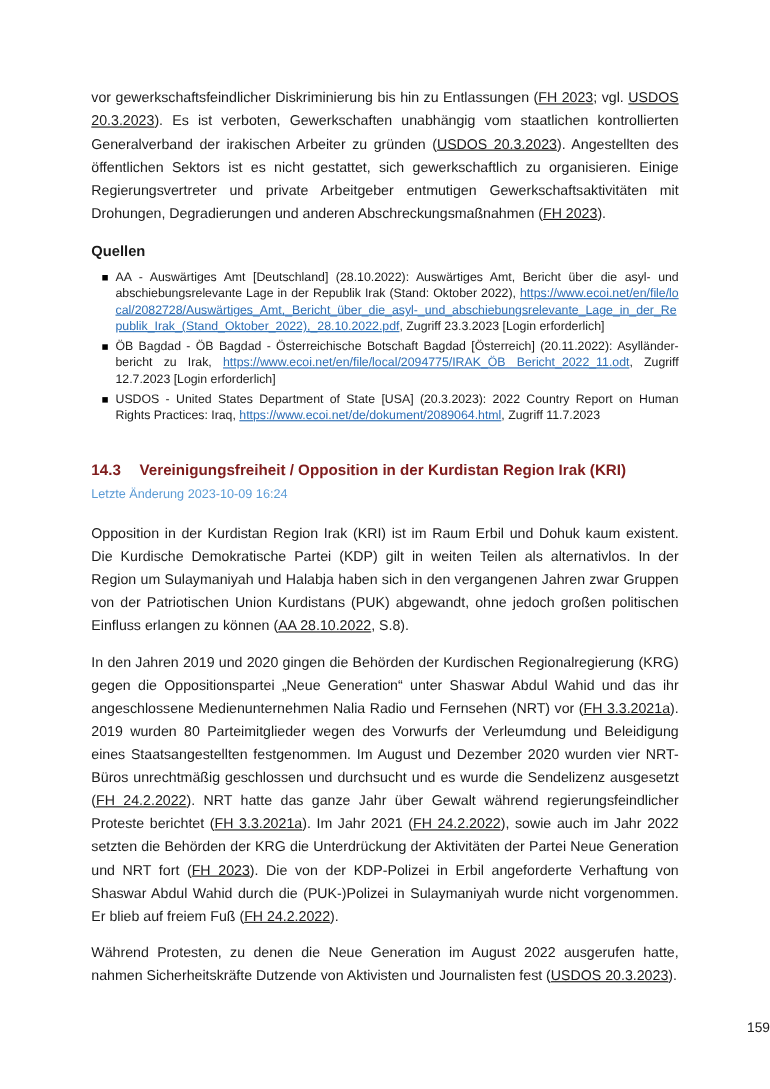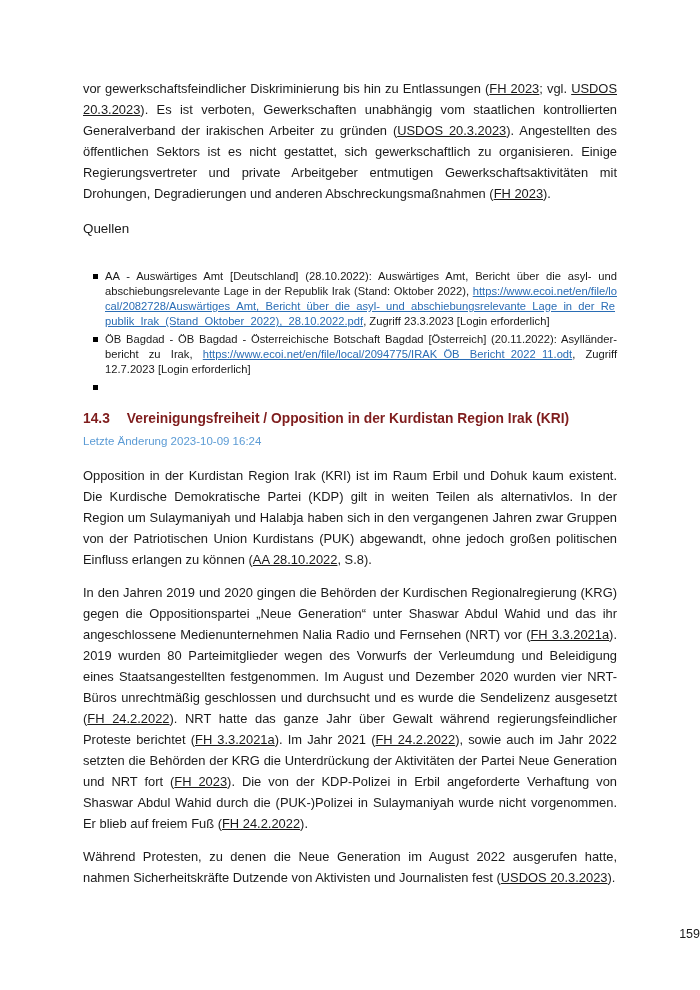--- a/index.html
+++ b/index.html
@@ -22,25 +22,25 @@
     font-size: 12.9px;
     line-height: 21px;
     text-align: justify;
     margin: 0 0 12px 0;
     hyphens: manual;
   }
   .quellen-heading {
     font-size: 13.4px;
     line-height: 21px;
     margin: 14px 0 0 0;
-    font-weight: normal;
+    font-weight: bold;
   }
   ul.sources {
     list-style: none;
-    margin: 30px 0 0 0;
+    margin: 6px 0 0 0;
     padding: 0;
   }
   ul.sources li {
     position: relative;
     padding-left: 22px;
     font-size: 11.2px;
     line-height: 15px;
     text-align: justify;
     margin: 0 0 3px 0;
   }
@@ -101,20 +101,21 @@
       <li>
         <span class="bullet-square"></span>
         <span><span class="seg-plain">AA - Auswärtiges Amt [Deutschland] (28.10.2022): Auswärtiges Amt, Bericht über die asyl- und abschiebungsrelevante Lage in der Republik Irak (Stand: Oktober 2022), </span><span class="seg-url">https://www.ecoi.net/en/file/local/2082728/Auswärtiges_Amt,_Bericht_über_die_asyl-_und_abschiebungsrelevante_Lage_in_der_Republik_Irak_(Stand_Oktober_2022),_28.10.2022.pdf</span><span class="seg-plain">, Zugriff 23.3.2023 [Login erforderlich]</span></span>
       </li>
       <li>
         <span class="bullet-square"></span>
         <span><span class="seg-plain">ÖB Bagdad - ÖB Bagdad - Österreichische Botschaft Bagdad [Österreich] (20.11.2022): Asyl­länder­bericht zu Irak, </span><span class="seg-url">https://www.ecoi.net/en/file/local/2094775/IRAK_ÖB Bericht_2022_11.odt</span><span class="seg-plain">, Zugriff 12.7.2023 [Login erforderlich]</span></span>
       </li>
       <li>
         <span class="bullet-square"></span>
+        <span><span class="seg-plain">USDOS - United States Department of State [USA] (20.3.2023): 2022 Country Report on Human Rights Practices: Iraq, </span><span class="seg-url">https://www.ecoi.net/de/dokument/2089064.html</span><span class="seg-plain">, Zugriff 11.7.2023</span></span>
       </li>
     </ul>
 
     <h2 class="section-heading">
       <span class="sec-num">14.3</span><span class="sec-title">Vereinigungsfreiheit / Opposition in der Kurdistan Region Irak (KRI)</span>
     </h2>
 
     <div class="last-change">Letzte Änderung 2023-10-09 16:24</div>
 
     <p class="body"><span class="seg-plain">Opposition in der Kurdistan Region Irak (KRI) ist im Raum Erbil und Dohuk kaum existent. Die Kurdische Demokratische Partei (KDP) gilt in weiten Teilen als alternativlos. In der Region um Sulaymaniyah und Halabja haben sich in den vergangenen Jahren zwar Gruppen von der Patriotischen Union Kurdistans (PUK) abgewandt, ohne jedoch großen politischen Einfluss erlangen zu können (</span><span class="seg-cite">AA 28.10.2022</span><span class="seg-plain">, S.8).</span></p>

